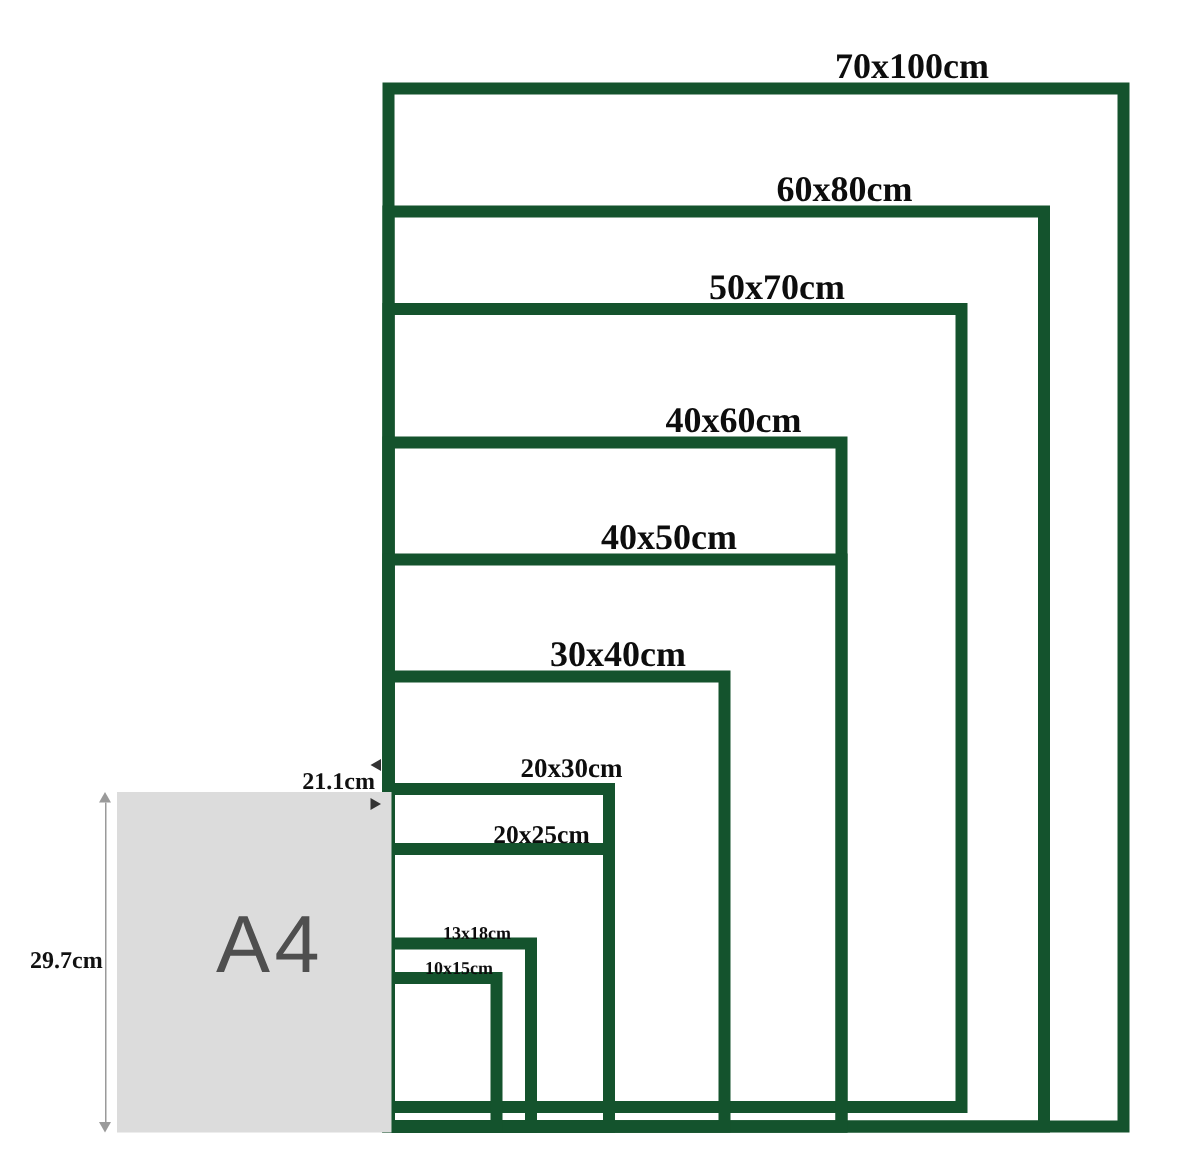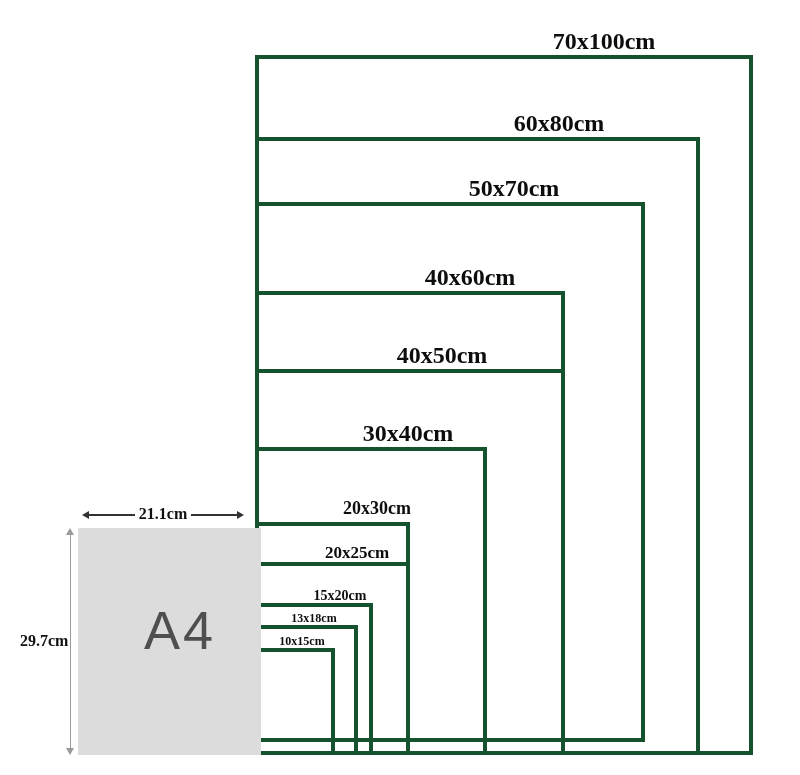--- a/index.html
+++ b/index.html
@@ -13,21 +13,21 @@
     width: 800px;
     height: 775px;
     background: #ffffff;
     overflow: hidden;
     font-family: "Liberation Serif", serif;
   }
   
   .rect {
     position: absolute;
     box-sizing: border-box;
-    border: 4px solid #14532d;
+    border: 8px solid #14532d;
     background: transparent;
   }
   .rect-label {
     position: absolute;
     transform: translateX(-50%);
     font-family: "Liberation Serif", serif;
     font-weight: 700;
     color: #0d0d0d;
     white-space: nowrap;
     line-height: 1.1;
@@ -56,26 +56,27 @@
     font-size: 54px;
     font-weight: 400;
     letter-spacing: 3px;
     color: #4f4f4f;
     transform: translateY(-12px);
   }
 
   
   .dim-w {
     position: absolute;
-    left: 82px;
+    left: 92px;
     top: 506px;
     width: 162px;
     height: 18px;
     display: flex;
-    align-items: center;
+    align-items: flex-end;
+    flex-direction: column;
   }
   .dim-seg {
     flex: 1;
     height: 2px;
     background: #333333;
   }
   .arr-left {
     width: 0; height: 0;
     border-top: 4px solid transparent;
     border-bottom: 4px solid transparent;
@@ -147,42 +148,39 @@
 
   <div class="rect" style="left:255px; top:137px; width:445px; height:618px;padding-left:29px;">
     <span class="rect-label fs24" style="left:300px;">60x80cm</span>
   </div>
 
   <div class="rect" style="left:255px; top:202px; width:390px; height:540px;">
     <span class="rect-label fs24" style="left:255px;">50x70cm</span>
   </div>
 
   <div class="rect" style="left:255px; top:291px; width:310px; height:464px;">
-    <span class="rect-label fs24" style="left:211px;">40x60cm</span>
+    <span class="rect-label fs24" style="left:226px;">40x60cm</span>
   </div>
 
   <div class="rect" style="left:255px; top:369px; width:310px; height:386px;">
     <span class="rect-label fs24" style="left:183px;">40x50cm</span>
   </div>
 
   <div class="rect" style="left:255px; top:447px; width:232px; height:308px;">
     <span class="rect-label fs24" style="left:149px;">30x40cm</span>
   </div>
 
   <div class="rect" style="left:255px; top:522px; width:155px; height:233px;">
     <span class="rect-label fs21" style="left:118px;">20x30cm</span>
   </div>
 
   <div class="rect" style="left:255px; top:562px; width:155px; height:193px;">
     <span class="rect-label fs17" style="left:98px;">20x25cm</span>
   </div>
 
-  <div class="rect" style="left:255px; top:603px; width:118px; height:152px;">
-    <span class="rect-label fs14" style="left:81px;">15x20cm</span>
-  </div>
 
   <div class="rect" style="left:255px; top:625px; width:103px; height:130px;">
     <span class="rect-label fs12" style="left:55px;">13x18cm</span>
   </div>
 
   <div class="rect" style="left:255px; top:648px; width:80px; height:107px;">
     <span class="rect-label fs12" style="left:43px;">10x15cm</span>
   </div>
 
   <div class="a4-block">

